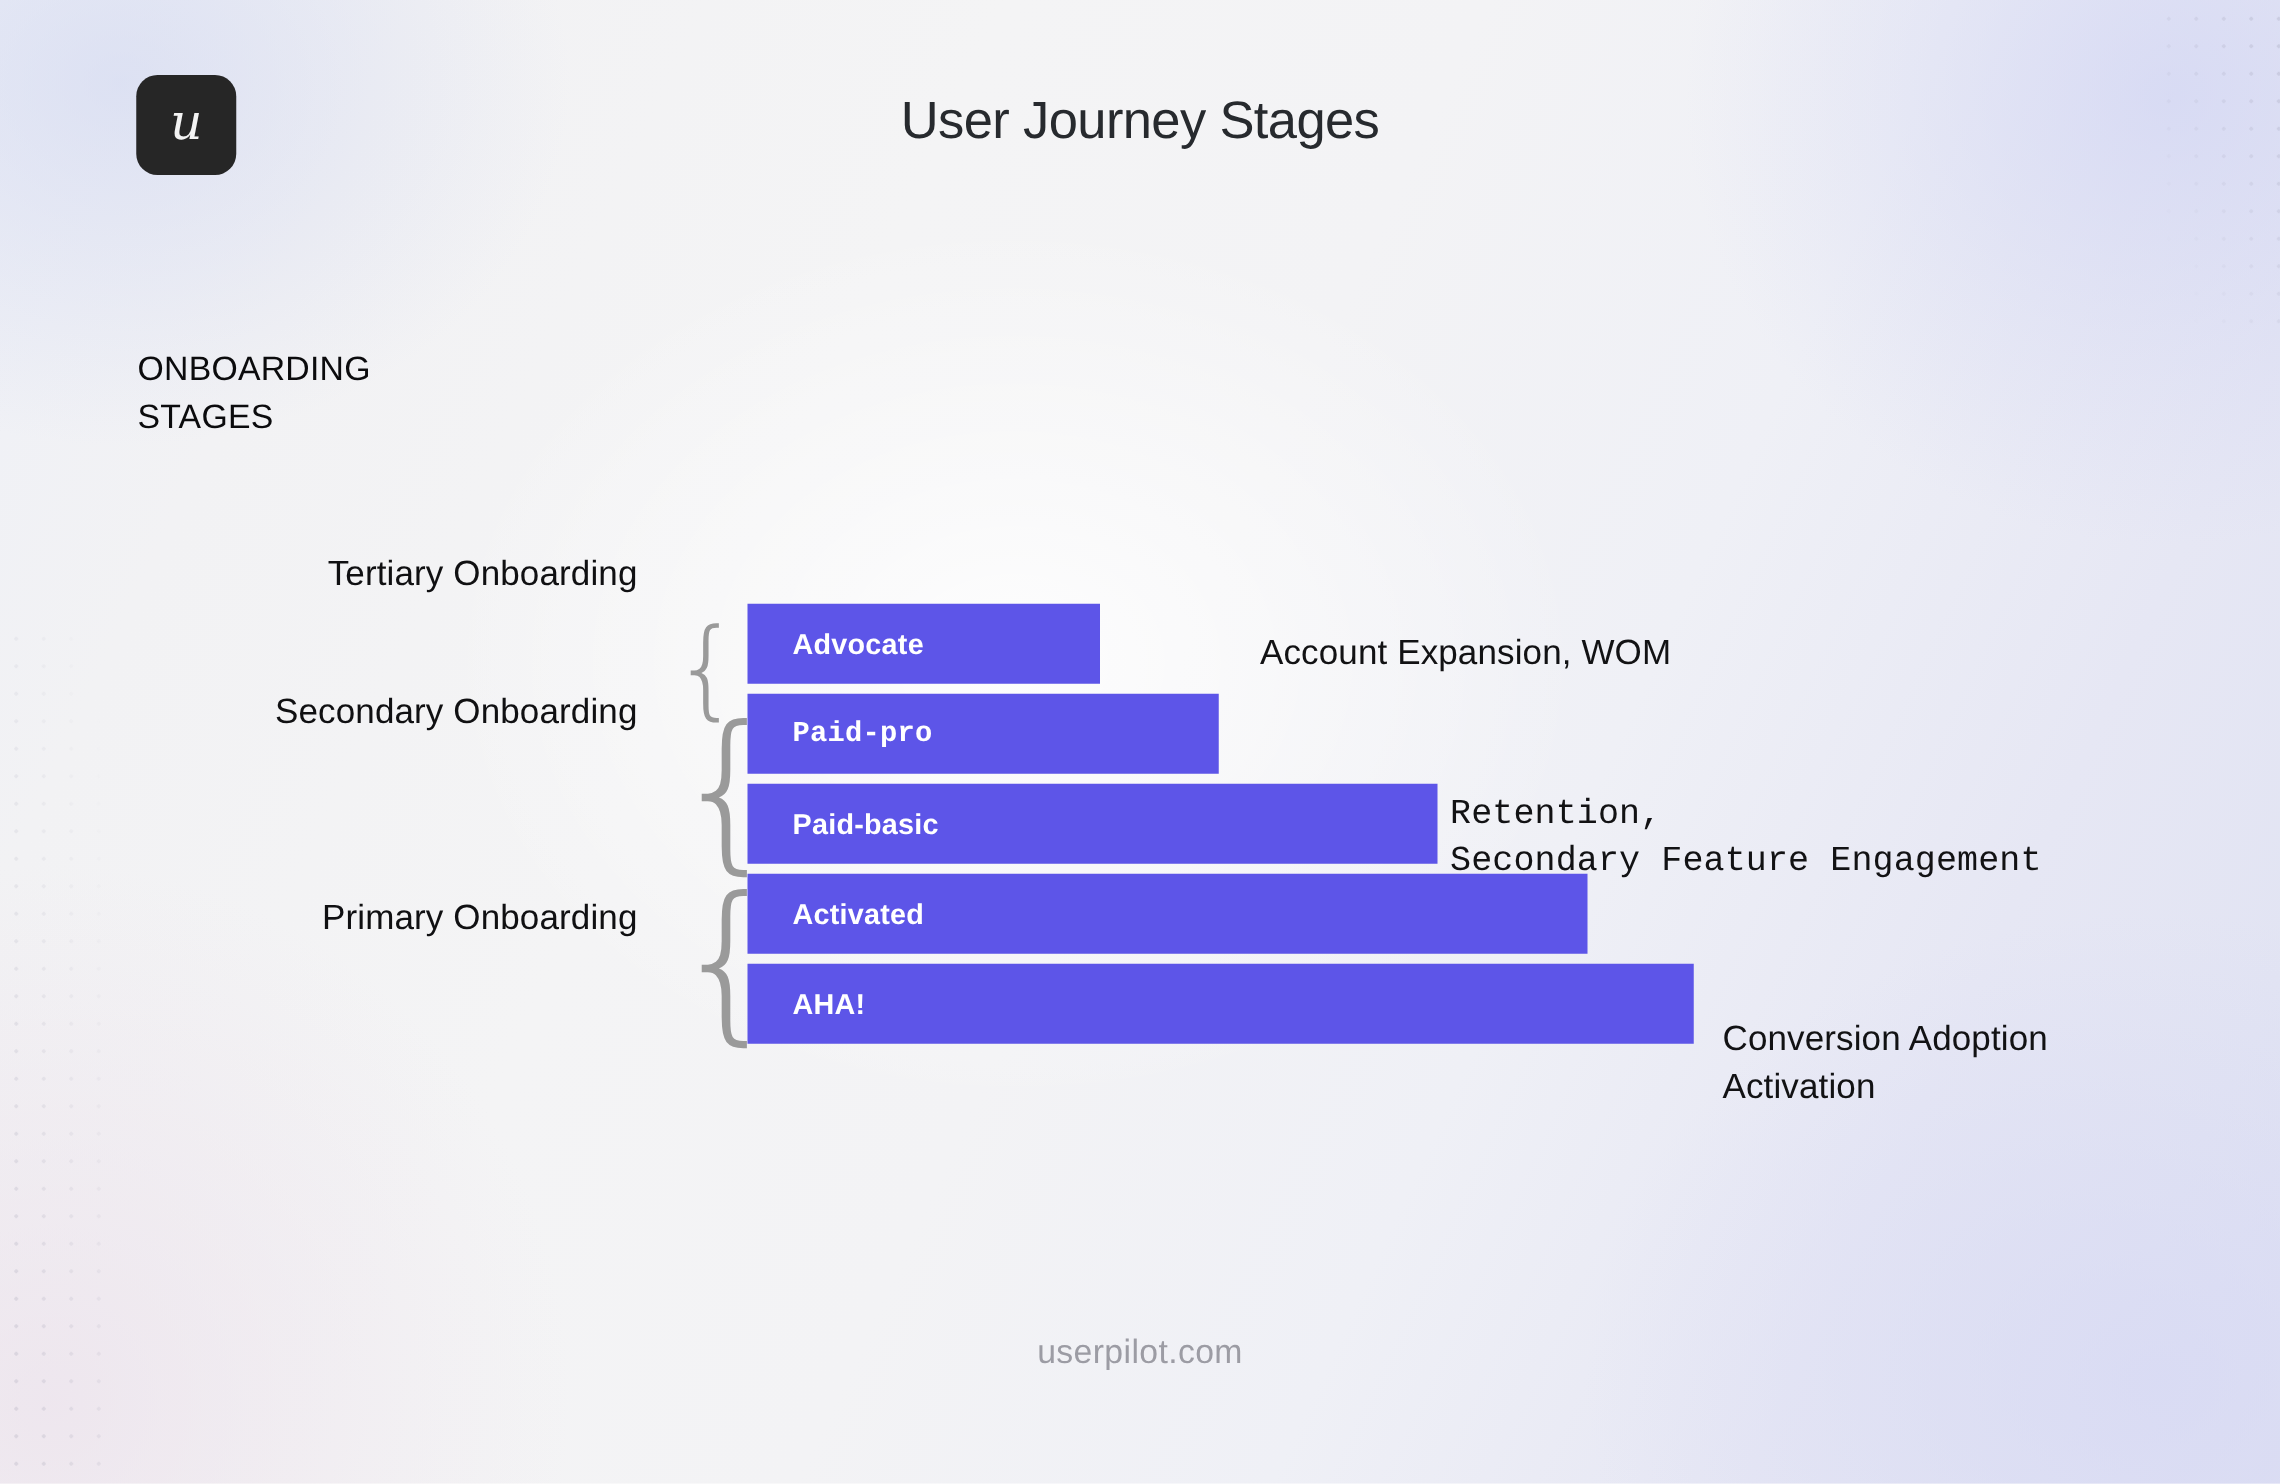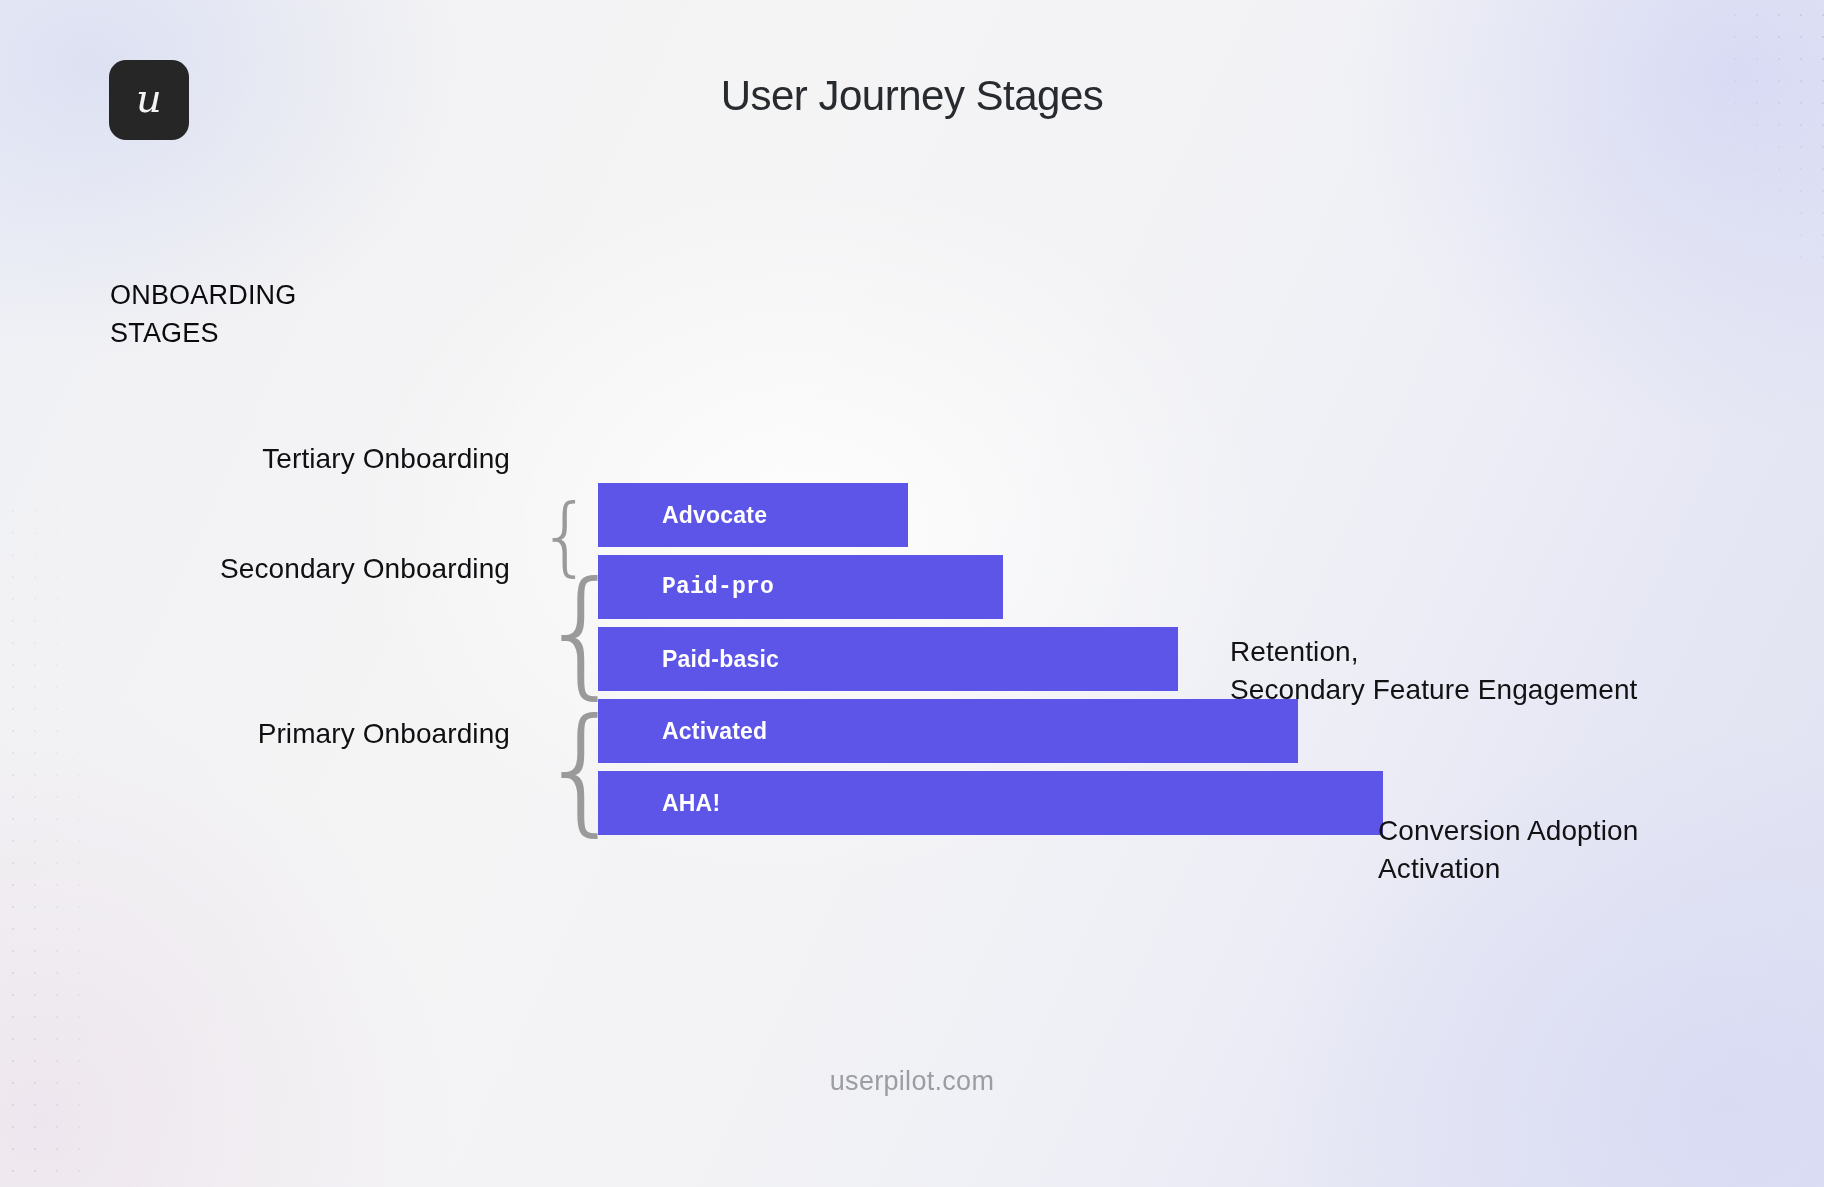--- a/index.html
+++ b/index.html
@@ -129,21 +129,20 @@
     left: 598px;
     top: 483px;
   }
   .bar {
     position: relative;
     height: 64px;
     margin-bottom: 8px;
     background: #5d55e8;
     display: flex;
     align-items: center;
-    padding-left: 28px;
   }
   .bar .bar-label {
     color: #ffffff;
     font-size: 23px;
     font-weight: bold;
     padding-left: 36px;
     letter-spacing: .2px;
   }
 
   
@@ -177,21 +176,21 @@
 
   
   .goal {
     position: absolute;
     font-size: 28px;
     color: #121214;
     line-height: 1.37;
     letter-spacing: .1px;
   }
   #goal-advocate  { left: 1008px; top: 503px; }
-  #goal-retention { left: 1230px; top: 633px; }
+  #goal-retention { left: 1160px; top: 633px; font-family: Liberation Mono, monospace; }
   #goal-primary   { left: 1378px; top: 812px; }
 
   
   #footer {
     position: absolute;
     left: 0; right: 0;
     top: 1066px;
     text-align: center;
     font-size: 27px;
     color: #9c9ca4;
@@ -245,20 +244,23 @@
       <span class="bar-label">Paid-basic</span>
     </div>
     <div class="bar" style="width: 672px; background: rgb(93, 85, 232);">
       <span class="bar-label">Activated</span>
     </div>
     <div class="bar" style="width: 757px; background: rgb(93, 85, 232);">
       <span class="bar-label">AHA!</span>
     </div>
   </div>
 
+  <div class="goal" id="goal-advocate">
+    <div>Account Expansion, WOM</div>
+  </div>
 
   <div class="goal" id="goal-retention">
     <div>Retention,</div>
     <div>Secondary Feature Engagement</div>
   </div>
 
   <div class="goal" id="goal-primary">
     <div>Conversion Adoption</div>
     <div>Activation</div>
   </div>

